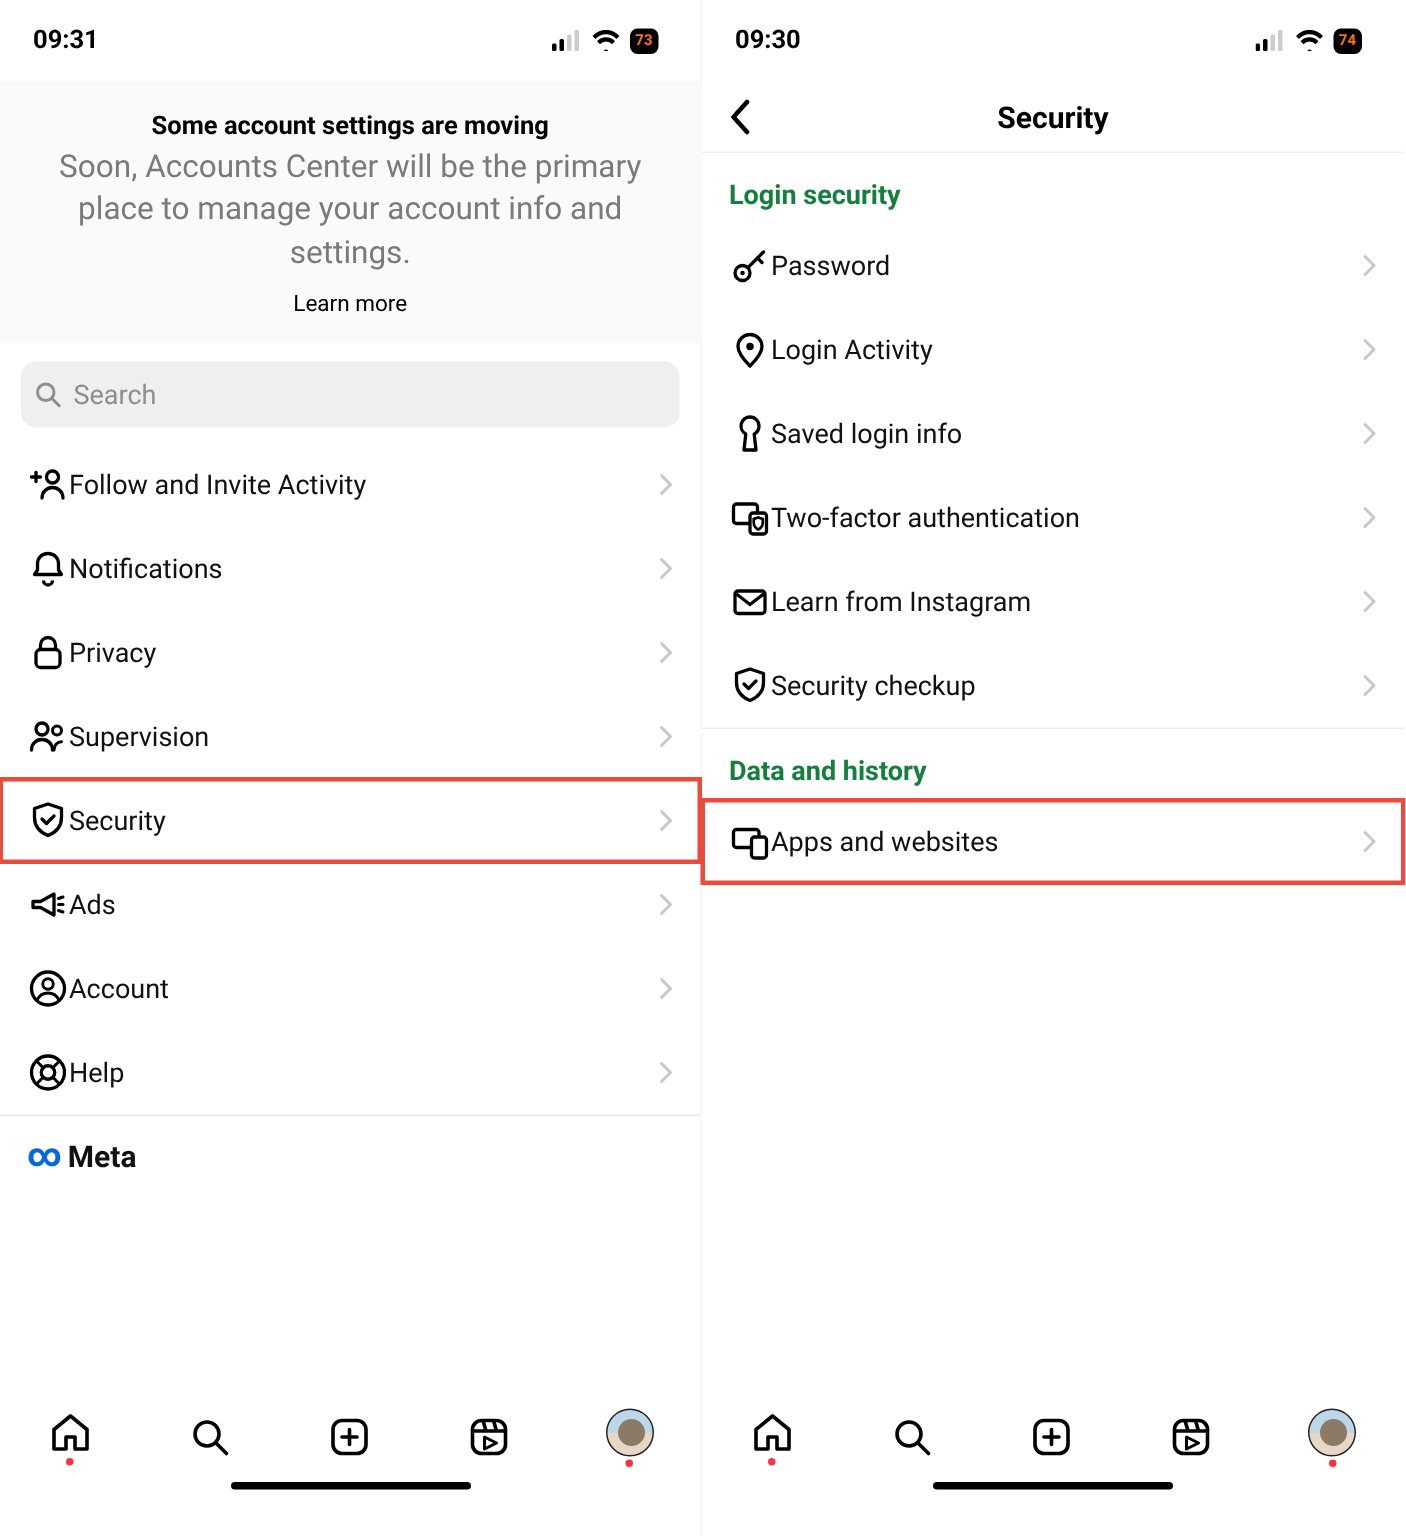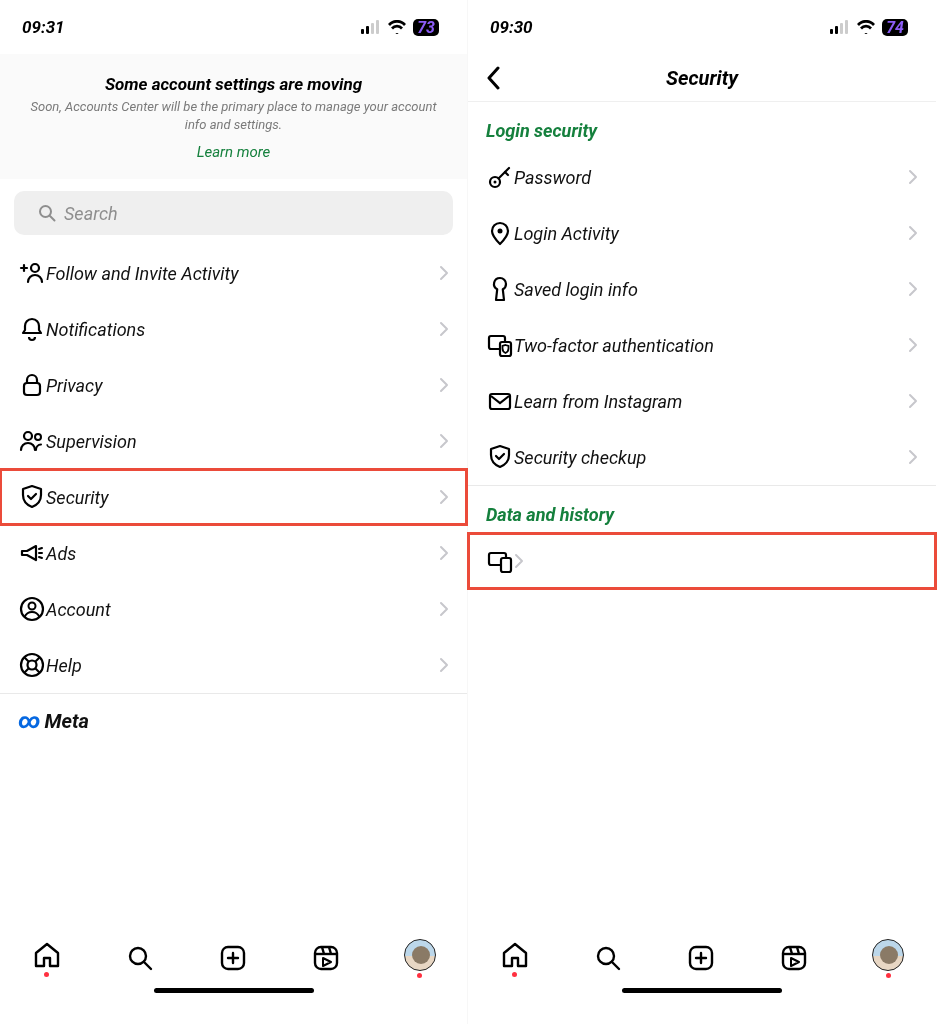--- a/index.html
+++ b/index.html
@@ -11,41 +11,40 @@
     display: flex;
     overflow: hidden;
   }
   .screen {
     width: 468px;
     height: 1024px;
     position: relative;
     background: #fff;
     display: flex;
     flex-direction: column;
-    font-style: italic;
   }
   .screen-left { border-right: 1px solid rgba(0,0,0,0.03); }
   .status-bar {
     height: 54px;
     display: flex;
     justify-content: space-between;
     align-items: center;
     padding: 0 28px 0 22px;
     font-size: 18px;
     font-weight: 600;
   }
   .status-time { font-weight: 700; font-size: 17px; }
   .status-icons { display: flex; align-items: center; gap: 6px; }
   .battery-box {
     display: inline-flex;
     align-items: center;
     background: #000;
-    color: #8b5cf6;
+    color: #f97316;
     border-radius: 5px;
-    font-size: 16px;
+    font-size: 10px;
     font-weight: 700;
     padding: 1px 4px;
     height: 17px;
     line-height: 15px;
   }
   .nav-header {
     position: relative;
     height: 48px;
     display: flex;
     align-items: center;
@@ -60,30 +59,30 @@
     transform: translateY(-50%);
     width: 28px; height: 28px;
     display:flex; align-items:center; justify-content:center;
   }
   .notice-block {
     background: #fafafa;
     padding: 20px 30px 18px;
     text-align: center;
   }
   .notice-title { font-weight: 700; font-size: 17px; margin-bottom: 4px; color: #000; }
-  .notice-body { font-size: 13px; color: #7a7a7a; line-height: 1.35; }
-  .notice-link { color: #15803d; font-size: 15px; margin-top: 10px; text-align:center; }
+  .notice-body { font-size: 21px; color: #7a7a7a; line-height: 1.35; }
+  .notice-link { color: #000000; font-size: 15px; margin-top: 10px; text-align:center; }
   .search-wrap { padding: 12px 14px 10px; }
   .search-field {
     background: #efefef;
     border-radius: 10px;
     height: 44px;
     display: flex;
     align-items: center;
-    padding: 0 24px;
+    padding: 0 9px;
     color: #8e8e8e;
     font-size: 18px;
     gap: 8px;
   }
   .list { }
   .row {
     display: flex;
     align-items: center;
     padding: 14px 18px;
     position: relative;
@@ -500,20 +499,21 @@
   <div class="section-title">Data and history</div>
 
   <div class="list">
     <div class="row highlighted">
       <span class="row-icon">
         <svg width="28" height="28" viewBox="0 0 28 28">
             <rect x="3" y="6" width="17" height="12" rx="2" stroke="#000" stroke-width="2.2" fill="none"></rect>
             <rect x="15" y="11" width="10" height="14" rx="2" stroke="#000" stroke-width="2.2" fill="#fff"></rect>
           </svg>
       </span>
+      <span class="row-label">Apps and websites</span>
       <span class="row-chevron">
           <svg width="10" height="16" viewBox="0 0 10 16">
             <path d="M2 2 L8 8 L2 14" stroke="#c7c7cc" stroke-width="2" fill="none" stroke-linecap="round" stroke-linejoin="round"></path>
           </svg>
         </span>
     </div>
   </div>
 
   <div class="spacer-flex"></div>
 

